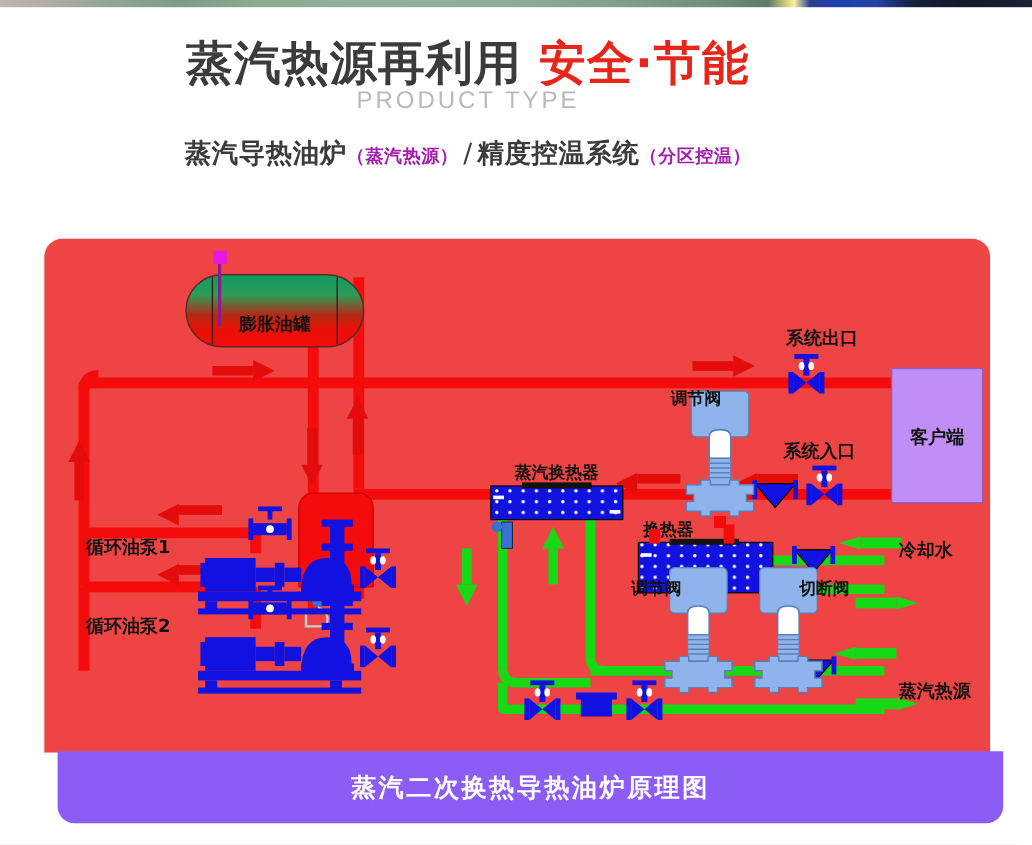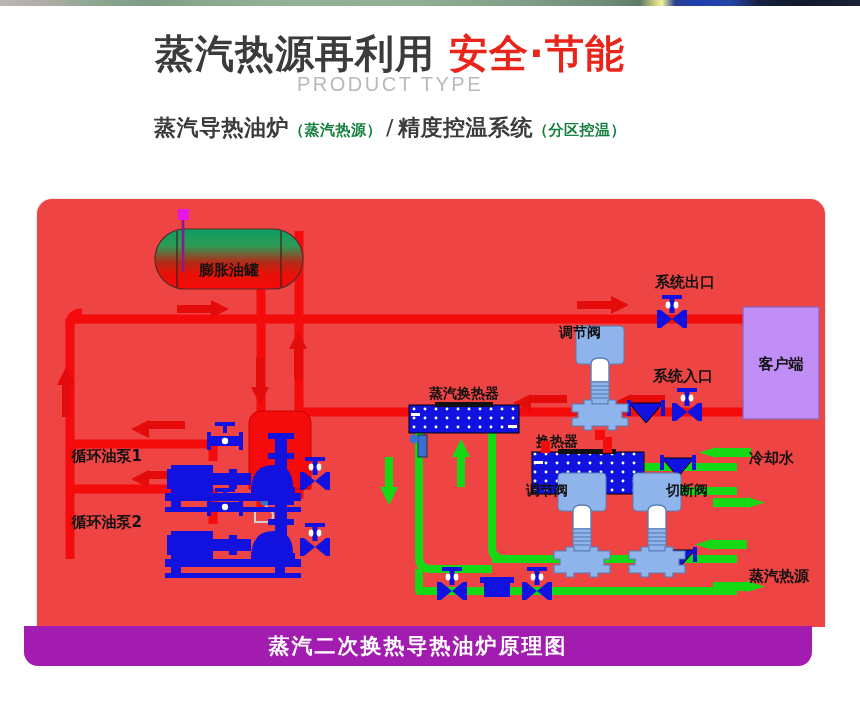--- a/index.html
+++ b/index.html
@@ -31,32 +31,32 @@
   .title-dark{color:#3b3b3b;}
   .title-red{color:#e8241b;margin-left:14px;}
   .product-type{
     font-size:20px;color:#b9b9b9;letter-spacing:2.5px;
     font-family:"Liberation Sans",sans-serif;
   }
   .subtitle{
     margin-top:17px;font-size:22px;font-weight:bold;color:#3b3b3b;
     white-space:nowrap;letter-spacing:0.5px;
   }
-  .sub-red{color:#15803d;font-size:15px;font-weight:bold;}
+  .sub-red{color:#a21caf;font-size:15px;font-weight:bold;}
   .sub-slash{color:#3b3b3b;font-weight:normal;margin:0 4px;}
 
   
   .panel{
     position:absolute;left:36px;top:198px;width:788px;height:428px;
     background:#ef4444;border-radius:16px 16px 0 0;
     border:1px solid #ececec;border-bottom:none;overflow:hidden;
   }
   .banner{
-    position:absolute;left:24px;top:626px;width:788px;height:40px;
-    background:#a21caf;border-radius:0 0 14px 14px;
+    position:absolute;left:48px;top:626px;width:788px;height:60px;
+    background:#8b5cf6;border-radius:0 0 14px 14px;
     display:flex;align-items:center;justify-content:center;
   }
   .banner-text{
     color:#fff;font-size:21px;font-weight:bold;letter-spacing:2px;
   }
 
   .svg-wrap{position:absolute;left:0;top:0;width:788px;height:428px;}
   .lbl{font-family:"DejaVu Sans","Liberation Sans",sans-serif;font-weight:bold;fill:#111;}
 </style>
 </head>

